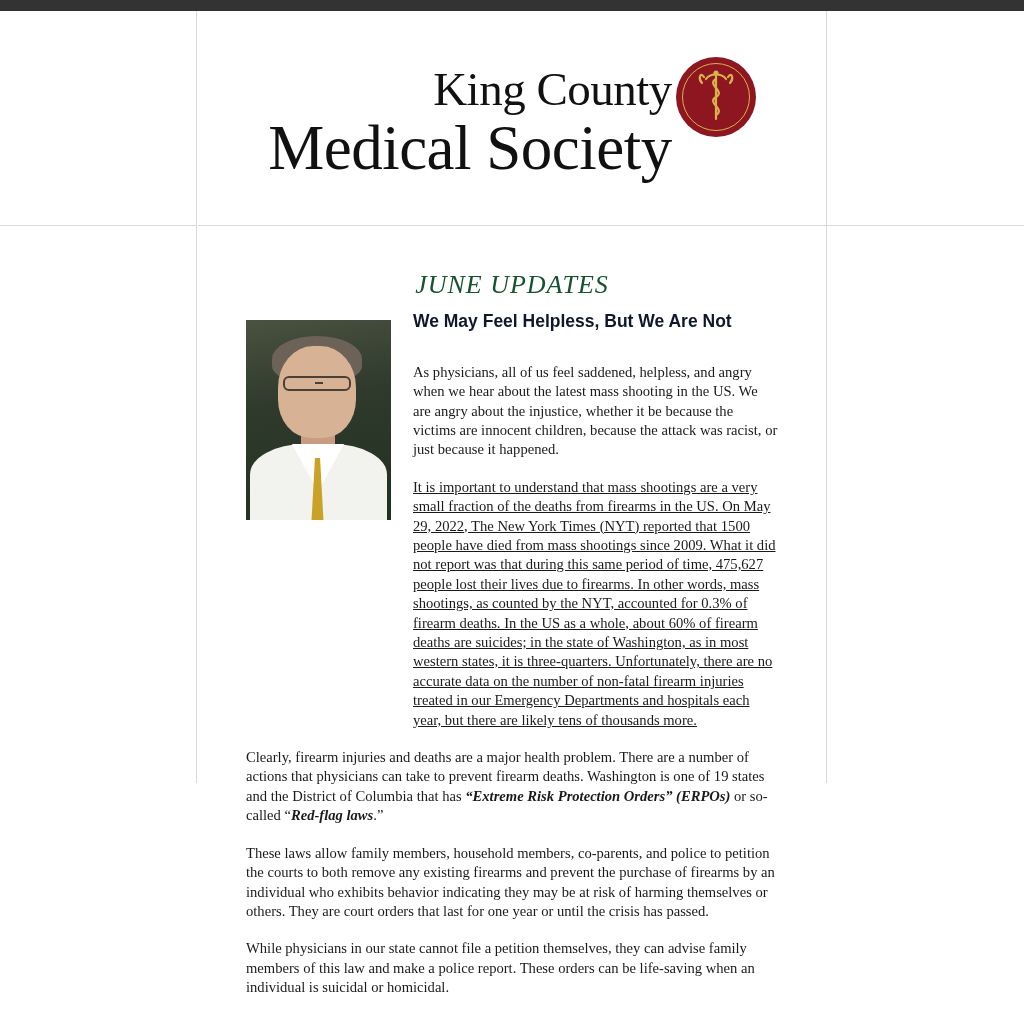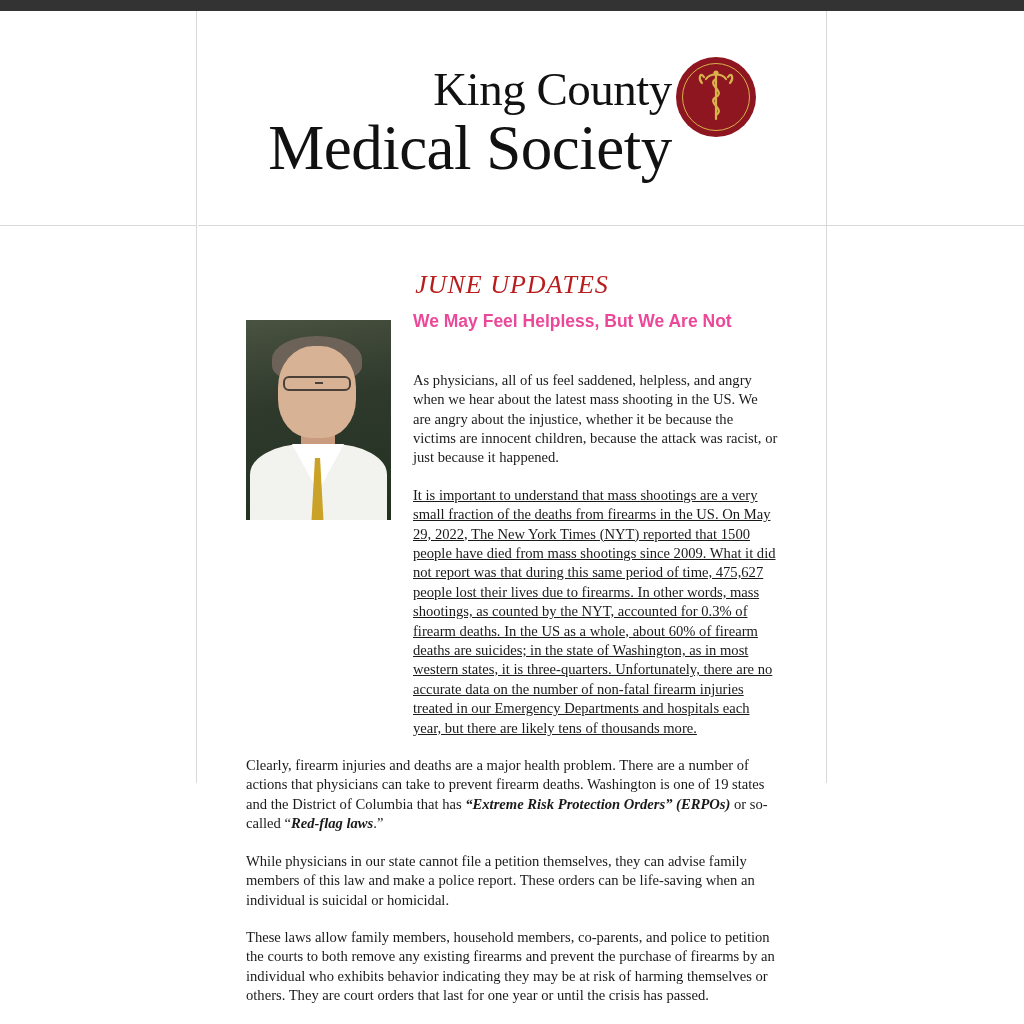--- a/index.html
+++ b/index.html
@@ -118,33 +118,33 @@
     left: 0;
     top: 0;
     width: 80px;
     height: 80px;
   }
   .section-title {
     text-align: center;
     font-family: "Liberation Serif", serif;
     font-style: italic;
     font-size: 26px;
-    color: #b91c1c;
+    color: #14532d;
     letter-spacing: 1px;
     padding-top: 44px;
     padding-bottom: 10px;
   }
   .article {
     padding: 0 48px 0 48px;
   }
   .headline {
     font-family: "Liberation Sans", sans-serif;
     font-weight: bold;
     font-size: 17.5px;
-    color: #ec4899;
+    color: #0f172a;
     margin: 0 0 0 0;
     padding-left: 167px;
     line-height: 1.3;
   }
   .byline {
     font-family: "Liberation Sans", sans-serif;
     font-weight: bold;
     font-size: 11.5px;
     color: #8c8c8c;
     padding-left: 167px;
@@ -234,21 +234,21 @@
   }
   p.body {
     font-family: "Liberation Serif", serif;
     font-size: 14.6px;
     line-height: 1.33;
     color: #1a1a1a;
     margin: 0 0 18px 0;
     text-align: left;
   }
   p.first-para {
-    margin-top: 38px;
+    margin-top: 30px;
   }
   p.second-para {
     padding-left: 167px;
     text-decoration: underline;
   }
   .bold { font-weight: bold; font-style: italic; }
   .clearfix:after { content: ""; display: table; clear: both; }
 </style>
 </head>
 <body>
@@ -303,18 +303,18 @@
         <div class="glasses"></div>
       </div>
 
       <h1 class="headline">We May Feel Helpless, But We Are Not</h1>
 
       <p class="body first-para">As physicians, all of us feel saddened, helpless, and angry when we hear about the latest mass shooting in the US. We are angry about the injustice, whether it be because the victims are innocent children, because the attack was racist, or just because it happened.</p>
       <p class="body second-para">It is important to understand that mass shootings are a very small fraction of the deaths from firearms in the US. On May 29, 2022, The New York Times (NYT) reported that 1500 people have died from mass shootings since 2009. What it did not report was that during this same period of time, 475,627 people lost their lives due to firearms. In other words, mass shootings, as counted by the NYT, accounted for 0.3% of firearm deaths. In the US as a whole, about 60% of firearm deaths are suicides; in the state of Washington, as in most western states, it is three-quarters. Unfortunately, there are no accurate data on the number of non-fatal firearm injuries treated in our Emergency Departments and hospitals each year, but there are likely tens of thousands more.</p>
 
       <p class="body"><span>Clearly, firearm injuries and deaths are a major health problem. There are a number of actions that physicians can take to prevent firearm deaths. Washington is one of 19 states and the District of Columbia that has </span><span class="bold">“Extreme Risk Protection Orders” (ERPOs)</span><span> or so-called “</span><span class="bold">Red-flag laws</span><span>.”</span></p>
 
+      <p class="body">These laws allow family members, household members, co-parents, and police to petition the courts to both remove any existing firearms and prevent the purchase of firearms by an individual who exhibits behavior indicating they may be at risk of harming themselves or others. They are court orders that last for one year or until the crisis has passed.</p>
       <p class="body">While physicians in our state cannot file a petition themselves, they can advise family members of this law and make a police report. These orders can be life-saving when an individual is suicidal or homicidal.</p>
-      <p class="body">These laws allow family members, household members, co-parents, and police to petition the courts to both remove any existing firearms and prevent the purchase of firearms by an individual who exhibits behavior indicating they may be at risk of harming themselves or others. They are court orders that last for one year or until the crisis has passed.</p>
 
     </div>
   </div>
 </div>
 
 </body></html>

